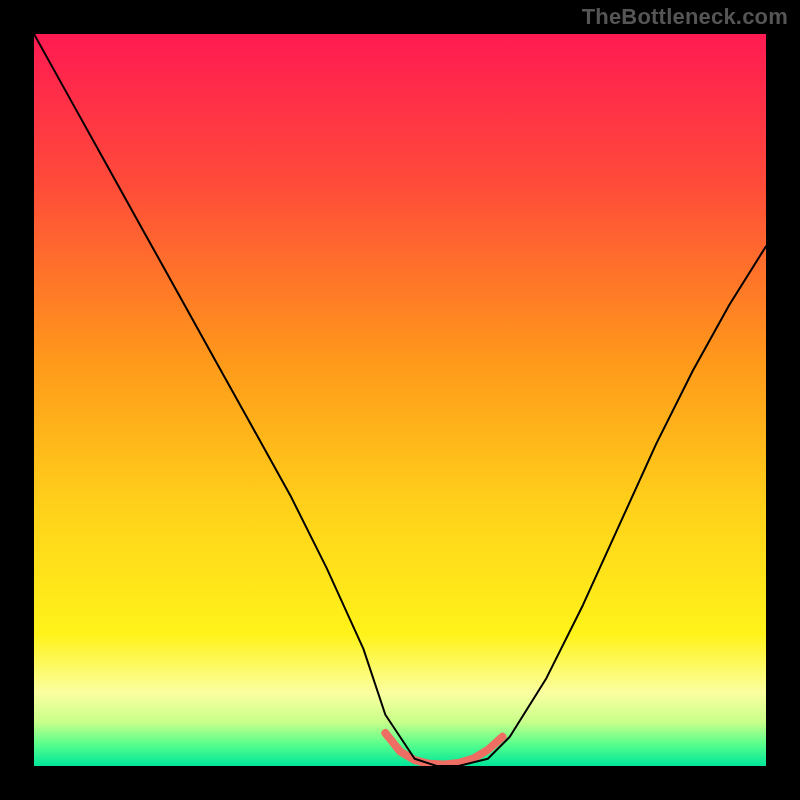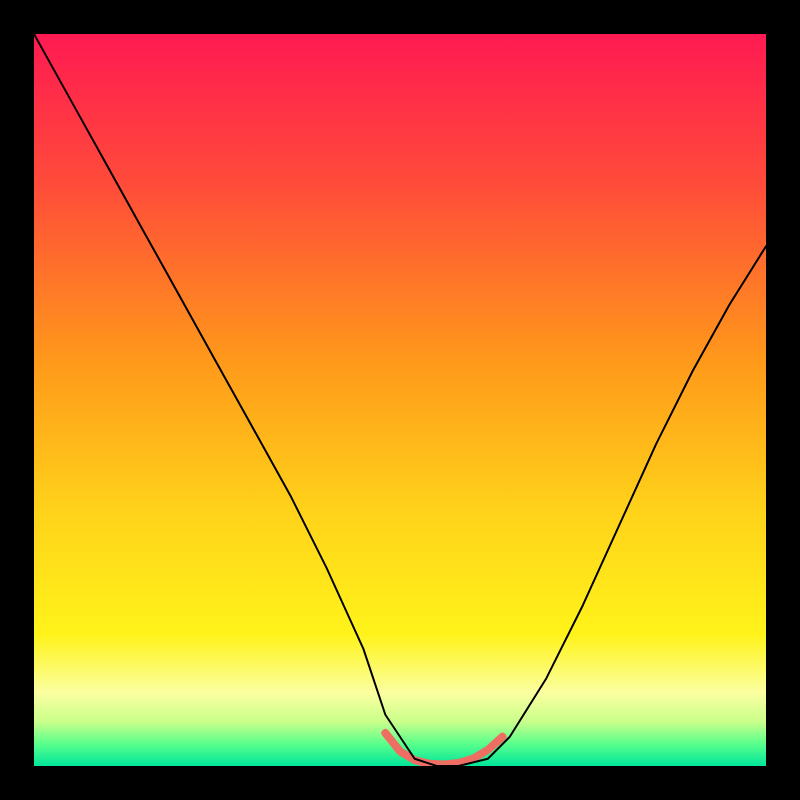--- a/index.html
+++ b/index.html
@@ -42,20 +42,21 @@
   }
   svg.curve-layer {
     position: absolute;
     inset: 0;
   }
 </style>
 </head>
 <body>
 
 <div class="frame">
+  <div class="watermark">TheBottleneck.com</div>
 
   <div class="plot-area">
     <svg class="gradient" viewBox="0 0 732 732" preserveAspectRatio="none" width="732" height="732">
       <defs>
         <linearGradient id="bg-grad" x1="0" y1="0" x2="0" y2="1">
             <stop offset="0.00%" stop-color="#ff1a52"></stop>
             <stop offset="20.00%" stop-color="#ff4a3a"></stop>
             <stop offset="45.00%" stop-color="#ff9a1a"></stop>
             <stop offset="65.00%" stop-color="#ffd21a"></stop>
             <stop offset="82.00%" stop-color="#fff31a"></stop>

